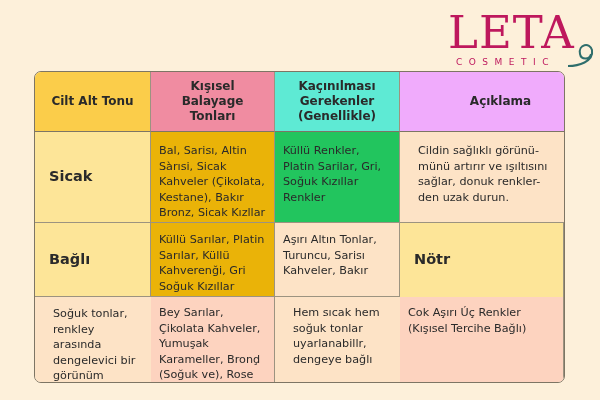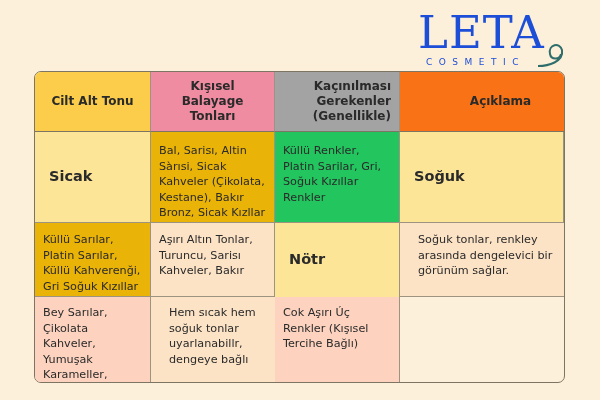--- a/index.html
+++ b/index.html
@@ -3,22 +3,22 @@
 <meta charset="utf-8">
 <style>
   html, body { margin:0; padding:0; }
   body {
     width:600px; height:400px; overflow:hidden;
     background:#fdf0da;
     font-family:"DejaVu Sans", sans-serif;
     position:relative;
   }
   .logo {
-    position:absolute; left:418px; top:10px; width:150px; height:58px;
-    color:#1d4ed8;
+    position:absolute; left:448px; top:10px; width:150px; height:58px;
+    color:#be185d;
   }
   .logo-main {
     position:absolute; left:0; top:0;
     font-family:"DejaVu Serif", serif;
     font-size:45px; line-height:45px; letter-spacing:1px;
   }
   .logo-sub {
     position:absolute; left:8px; top:47px;
     font-family:"DejaVu Sans", sans-serif;
     font-size:9px; letter-spacing:6.5px;
@@ -44,22 +44,22 @@
   }
   .cell.last-col { border-right:none; }
   .cell.last-row { border-bottom:none; }
   .hdr {
     display:flex; align-items:center; justify-content:center; text-align:center;
     font-weight:bold; font-size:12px; line-height:15px; color:#2a2a2a;
     border-bottom:1.5px solid #7d7564;
   }
   .h1 { background:#fbcd4a; }
   .h2 { background:#f08ca1; }
-  .h3 { background:#a3a3a3;text-align:right; }
-  .h4 { background:#f97316;padding-left:45px; }
+  .h3 { background:#5eead4; }
+  .h4 { background:#f0abfc;padding-left:45px; }
   .rowlabel {
     background:#fde598; display:flex; align-items:center;
     font-weight:bold; font-size:14.5px; padding-left:14px;
   }
   .c-pink { background:#eab308; padding-top:11px; }
   .c-green { background:#22c55e; padding-top:11px; }
   .c-peach { background:#fde3c6; padding-top:11px; padding-left:18px; }
   .c-r2peach { background:#fde3c6; padding-top:9px; }
   .c-r3pink { background:#fdd3bf; padding-top:8px; }
 </style>
@@ -77,22 +77,23 @@
 <div class="tbl">
 
   <div class="cell hdr h1">Cilt Alt Tonu</div>
   <div class="cell hdr h2">Kışısel Balayage Tonları</div>
   <div class="cell hdr h3">Kaçınılması Gerekenler (Genellikle)</div>
   <div class="cell hdr h4 last-col">Açıklama</div>
 
   <div class="cell rowlabel">Sicak</div>
   <div class="cell c-pink">Bal, Sarisı, Altin Sàrısi, Sicak Kahveler (Çikolata, Kestane), Bakır Bronz, Sicak Kızllar</div>
   <div class="cell c-green">Küllü Renkler, Platin Sarilar, Gri, Soğuk Kızıllar Renkler</div>
+  <div class="cell c-peach last-col">Cildin sağlıklı görünü-münü artırır ve ışıltısını sağlar, donuk renkler-den uzak durun.</div>
 
-  <div class="cell rowlabel">Soğuk</div>
+  <div class="cell rowlabel">Bağlı</div>
   <div class="cell c-pink" style="padding-top:9px">Küllü Sarılar, Platin Sarılar, Küllü Kahverenği, Gri Soğuk Kızıllar</div>
   <div class="cell c-r2peach">Aşırı Altın Tonlar, Turuncu, Sarisı Kahveler, Bakır</div>
   <div class="cell rowlabel last-row">Nötr</div>
 
   <div class="cell c-peach last-col" style="padding-top:9px">Soğuk tonlar, renkley arasında dengelevici bir görünüm sağlar.</div>
   <div class="cell c-r3pink last-row">Bey Sarılar, Çikolata Kahveler, Yumuşak Karameller, Bronḑ (Soğuk ve), Rose Gold</div>
   <div class="cell c-peach last-col last-row" style="padding-top:8px">Hem sıcak hem soğuk tonlar uyarlanabillr, dengeye bağlı</div>
   <div class="cell c-r3pink last-row">Cok Aşırı Úç Renkler (Kışısel Tercihe Bağlı)</div>
 </div>
 

